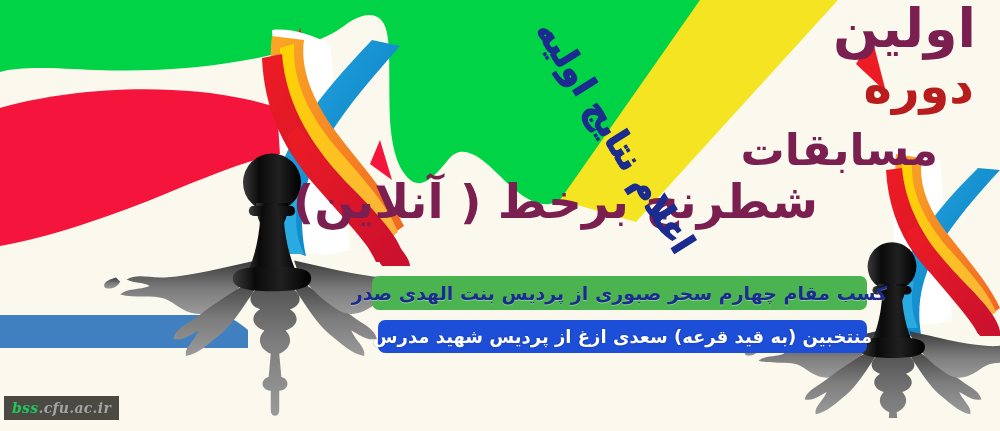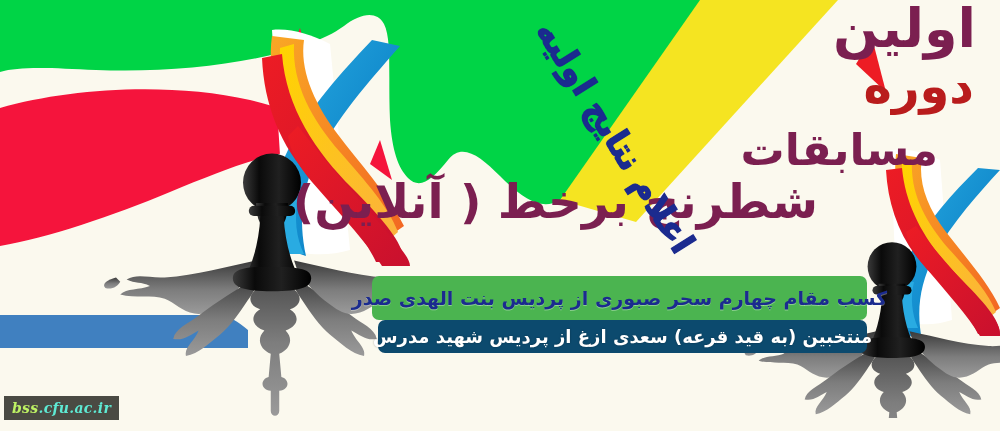--- a/index.html
+++ b/index.html
@@ -54,44 +54,44 @@
     display:flex; align-items:center; justify-content:center;
     direction:rtl; white-space:nowrap;
     font-weight:bold;
     color:#FFFFFF;
     border-radius:7px;
     box-sizing:border-box;
     padding:0 10px;
     text-shadow:0 0 2px rgba(0,0,0,.35);
   }
   .banner-green{
-    left:372px; top:276px; width:495px; height:44px;
+    left:372px; top:276px; width:495px; height:34px;
     background:#4BB450; font-size:19px;
     color:#1B2B8F;
     text-shadow:0 1px 0 rgba(255,255,255,.35);
   }
   .banner-red{
     left:378px; top:320px; width:489px; height:33px;
-    background:#0c4a6e; font-size:18px;
+    background:#1d4ed8; font-size:18px;
     color:#FFFFFF;
   }
 
   
   .watermark{
     position:absolute; left:4px; top:396px;
     height:24px; padding:0 8px;
     background:#4A4A43;
     display:flex; align-items:center;
     font-family:"DejaVu Serif","Liberation Serif",serif;
     font-style:italic; font-weight:bold;
     font-size:14px; letter-spacing:.3px;
     direction:ltr;
   }
-  .wm-a{color:#bef264;}
-  .wm-b{color:#5eead4;}
+  .wm-a{color:#22c55e;}
+  .wm-b{color:#a3a3a3;}
 </style>
 </head>
 <body>
 
 <div class="stage">
 
   <svg class="svgfull" viewBox="0 0 1000 431">
     <defs>
       <linearGradient id="gPawn" x1="0" y1="0" x2="1" y2="0">
         <stop offset="0%" stop-color="#3b3b3b"></stop>

